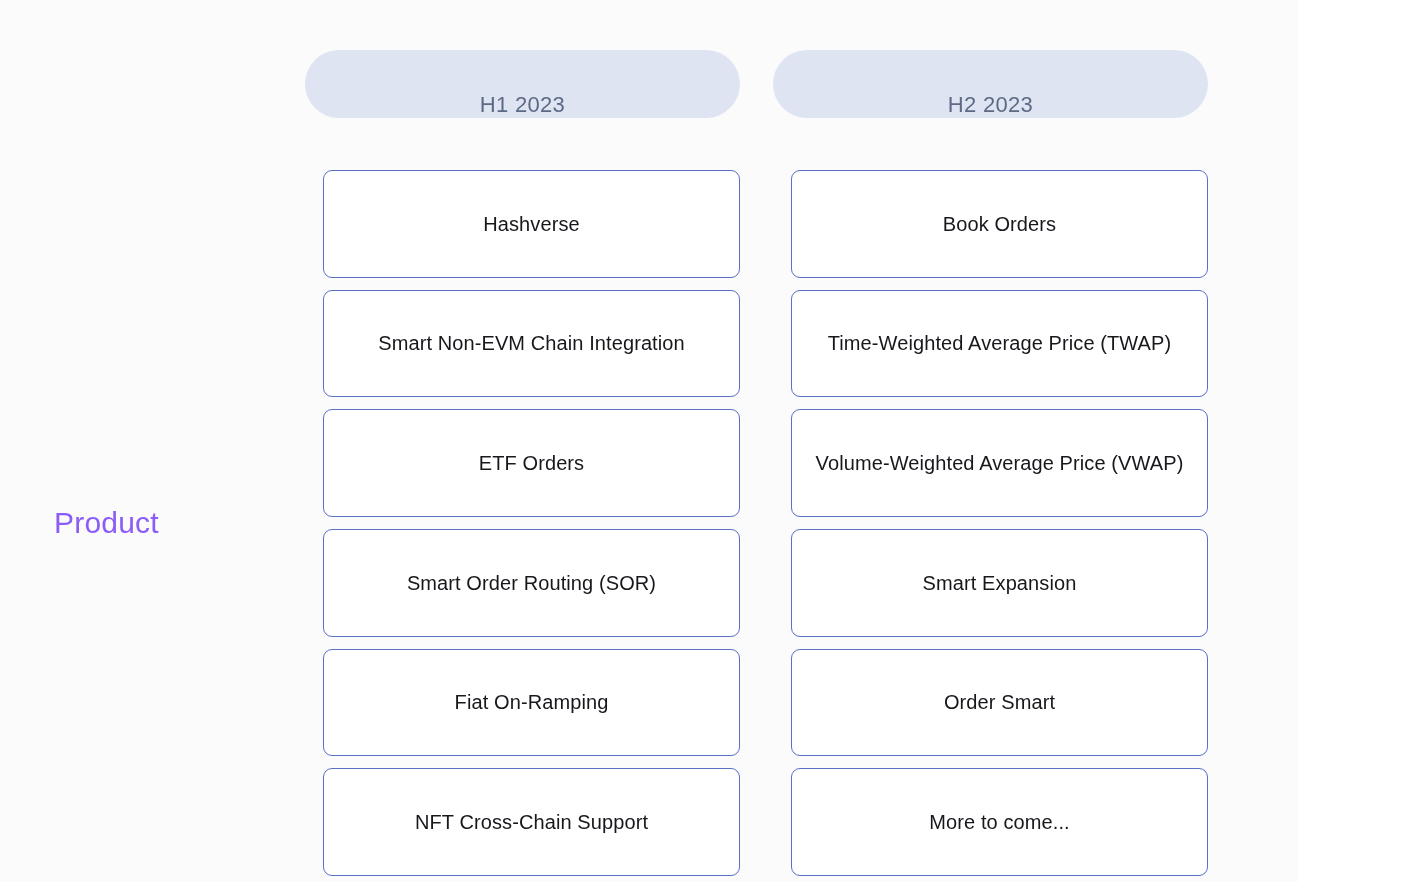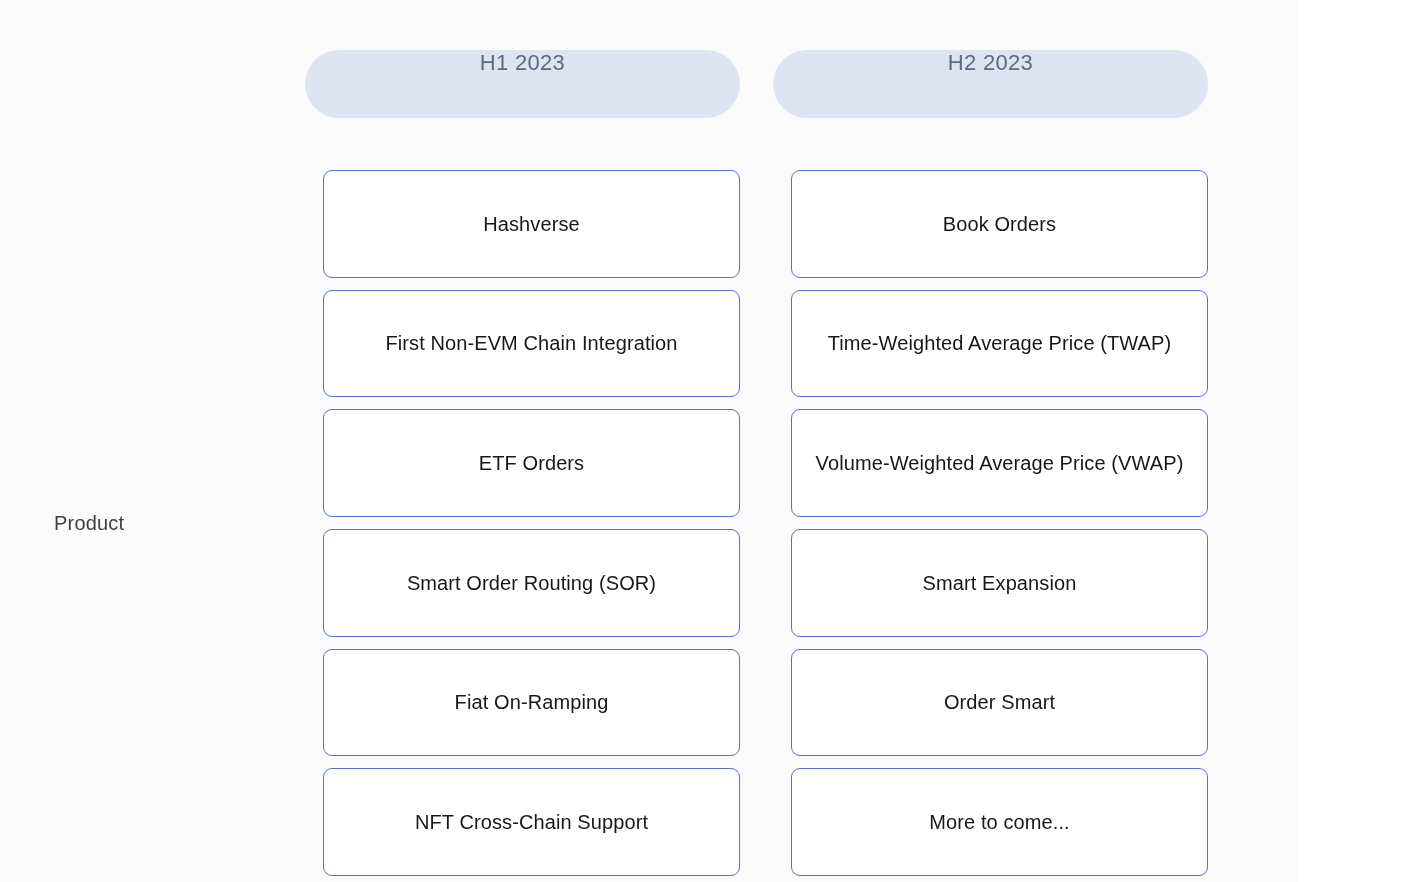--- a/index.html
+++ b/index.html
@@ -39,32 +39,32 @@
   .row-label-cell {
     grid-column: 1;
     grid-row: 4 / span 6;
     display: flex;
     align-items: center;
     justify-content: flex-start;
     padding-left: 54px;
     box-sizing: border-box;
   }
   .row-label {
-    font-size: 20px;
+    font-size: 30px;
     font-weight: 400;
-    color: #404040;
+    color: #8b5cf6;
     letter-spacing: 0.2px;
     line-height: 1.1;
     white-space: nowrap;
   }
 
   
   .col-header {
     display: flex;
-    align-items: flex-start;
+    align-items: flex-end;
     justify-content: center;
     background: #dee4f2;
     border-radius: 34px;
     height: 68px;
     box-sizing: border-box;
     padding: 0 16px;
   }
   .col-header-text {
     font-size: 22px;
     font-weight: 400;
@@ -139,21 +139,21 @@
       <span class="col-header-text">H2 2023</span>
     </div>
 
     <div class="card-cell col-a r1">
       <div class="card">
         <span class="card-text">Hashverse</span>
       </div>
     </div>
     <div class="card-cell col-a r2">
       <div class="card">
-        <span class="card-text">First Non-EVM Chain Integration</span>
+        <span class="card-text">Smart Non-EVM Chain Integration</span>
       </div>
     </div>
     <div class="card-cell col-a r3">
       <div class="card">
         <span class="card-text">ETF Orders</span>
       </div>
     </div>
     <div class="card-cell col-a r4">
       <div class="card">
         <span class="card-text">Smart Order Routing (SOR)</span>

